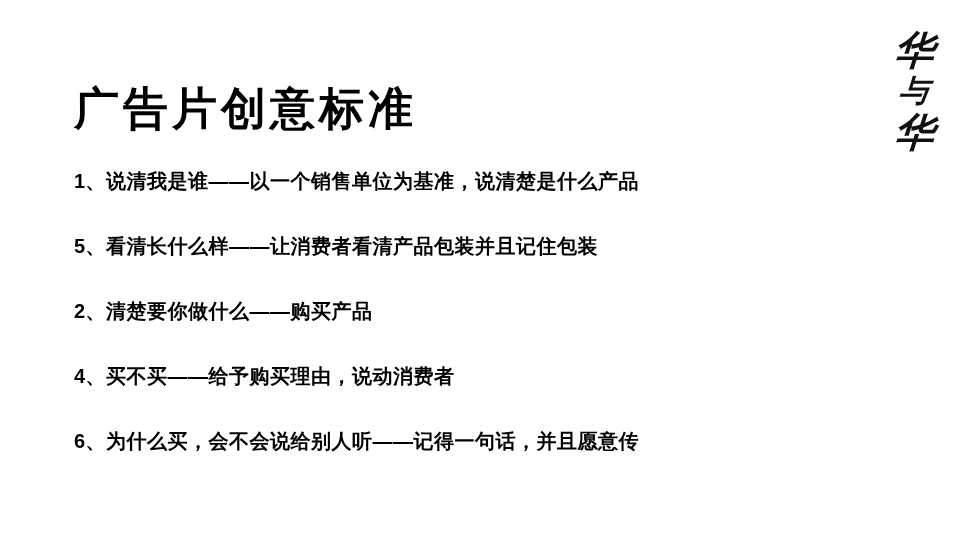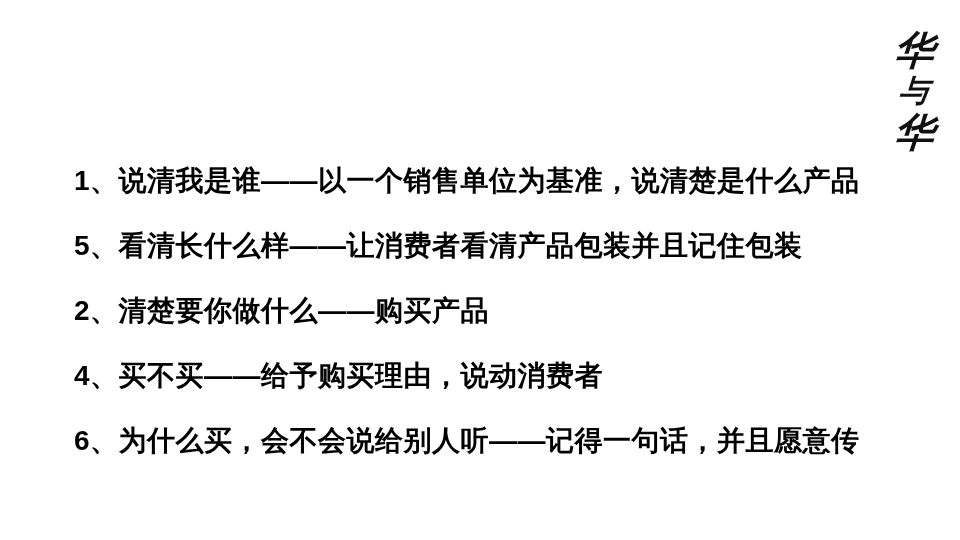--- a/index.html
+++ b/index.html
@@ -31,21 +31,21 @@
   .points {
     position: absolute;
     left: 74px;
     top: 166px;
     margin: 0;
     padding: 0;
     list-style: none;
   }
   .points li {
     margin: 0 12px 35px 0;
-    font-size: 28px;
+    font-size: 20px;
     font-weight: 700;
     line-height: 30px;
     letter-spacing: 0.5px;
     white-space: nowrap;
     color: #000000;
   }
   .logo {
     position: absolute;
     top: 30px;
     right: 24px;
@@ -66,20 +66,21 @@
   }
   .logo .logo-char.small {
     font-size: 30px;
   }
 </style>
 </head>
 <body>
 
 <div class="slide">
 
+  <h1 class="slide-title">广告片创意标准</h1>
 
   <ul class="points">
     <li>1、说清我是谁——以一个销售单位为基准，说清楚是什么产品</li>
     <li>5、看清长什么样——让消费者看清产品包装并且记住包装</li>
     <li>2、清楚要你做什么——购买产品</li>
     <li>4、买不买——给予购买理由，说动消费者</li>
     <li>6、为什么买，会不会说给别人听——记得一句话，并且愿意传</li>
   </ul>
 
   <div class="logo">

